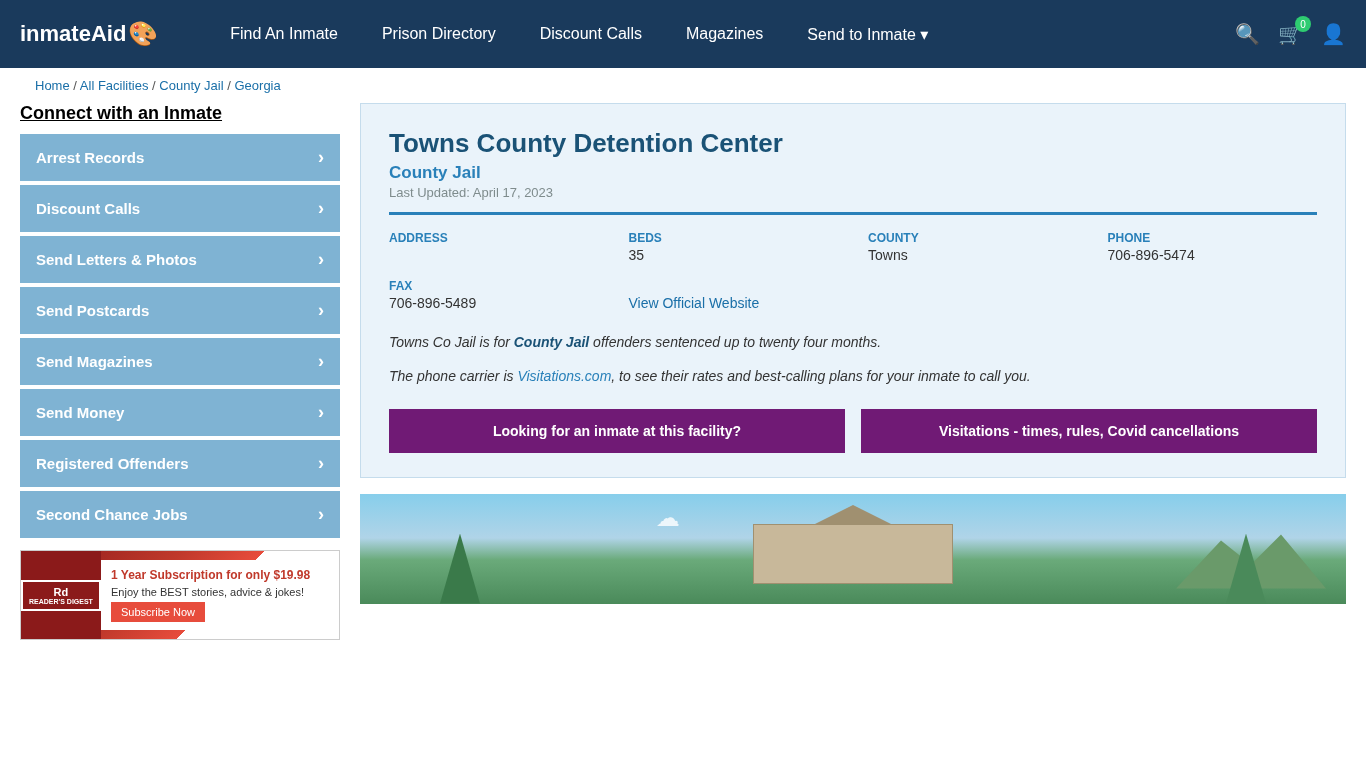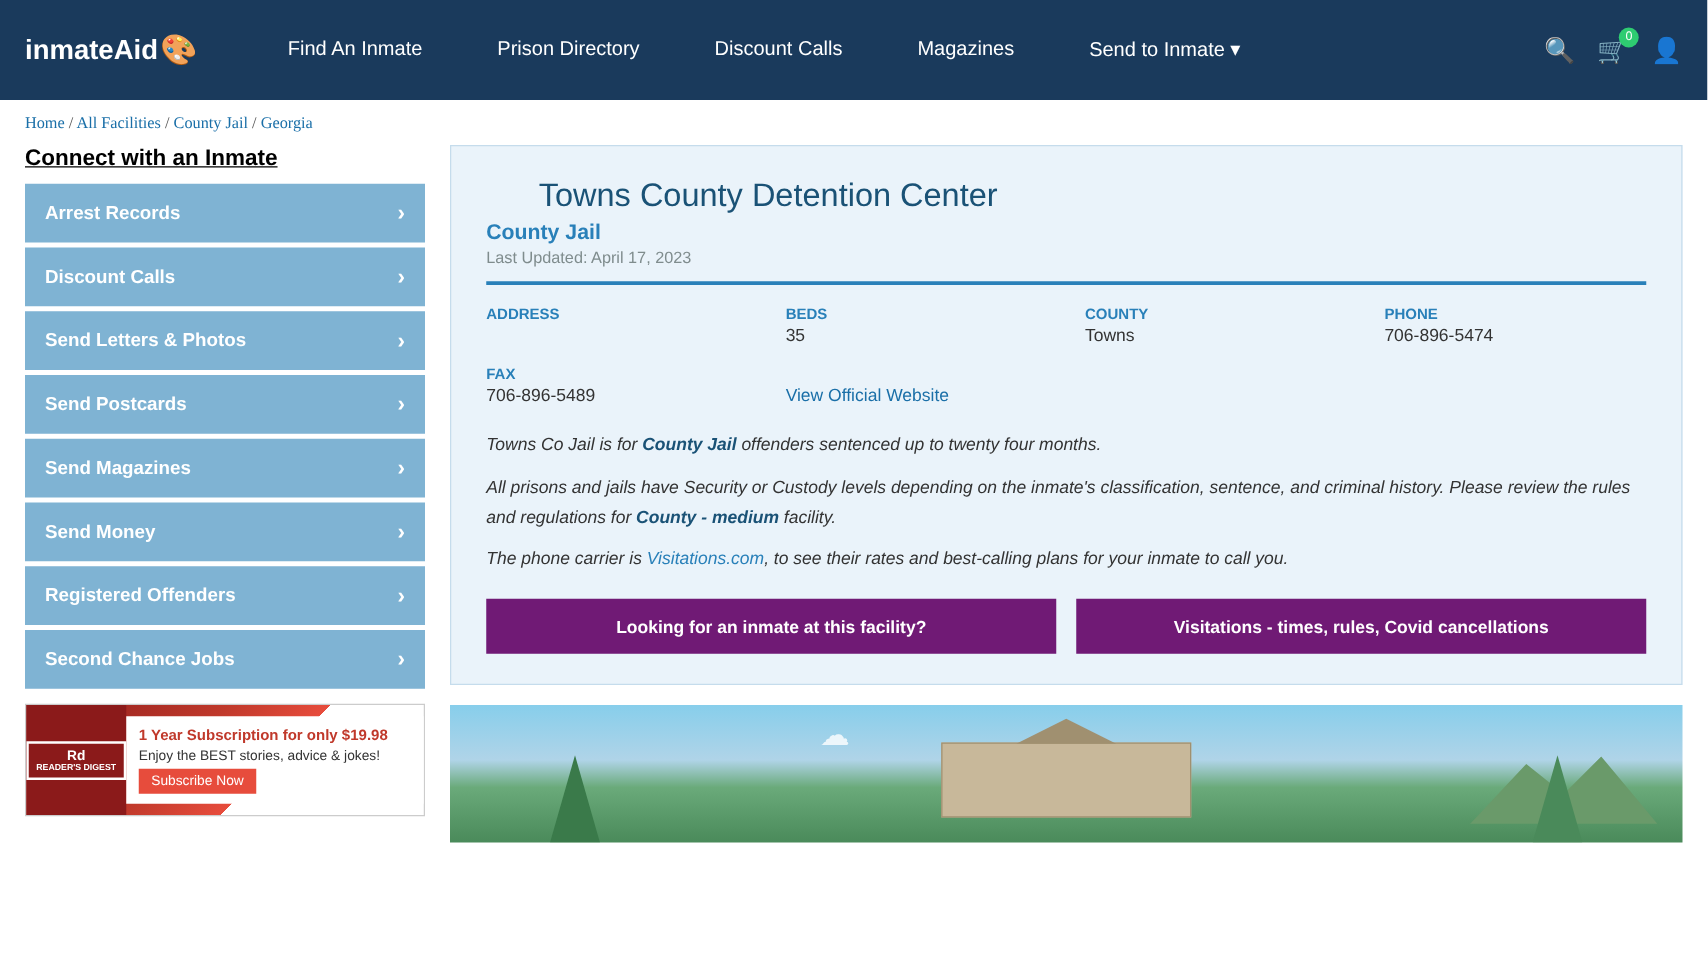--- a/index.html
+++ b/index.html
@@ -1,21 +1,21 @@
 <!DOCTYPE html>
 <html><head>
   <meta charset="utf-8">
   <style>
     * { margin: 0; padding: 0; box-sizing: border-box; }
     body { font-family: Arial, sans-serif; font-size: 14px; color: #333; background: #fff; }
 
     
     header {
       background: #1a3a5c;
-      height: 80px;
+      height: 68px;
       display: flex;
       align-items: center;
       padding: 0 20px;
       gap: 30px;
     }
     .logo {
       display: flex;
       align-items: center;
       margin-right: 20px;
     }
@@ -24,21 +24,21 @@
       font-size: 22px;
       font-weight: bold;
     }
     .logo-emoji {
       font-size: 24px;
       margin-left: 2px;
     }
     nav {
       display: flex;
       align-items: center;
-      gap: 16px;
+      gap: 0;
       flex: 1;
     }
     .nav-item {
       color: #fff;
       text-decoration: none;
       font-size: 16px;
       padding: 0 22px;
       height: 68px;
       display: flex;
       align-items: center;
@@ -67,24 +67,23 @@
       border-radius: 50%;
       width: 16px;
       height: 16px;
       display: flex;
       align-items: center;
       justify-content: center;
     }
 
     
     .breadcrumb {
-      padding: 10px 20px;
+      padding: 10px 35px;
       font-size: 13px;
       color: #555;
-      font-family: Liberation Serif, serif;
     }
     .breadcrumb a {
       color: #1a6fa8;
       text-decoration: none;
     }
     .breadcrumb span { color: #555; }
 
     
     .main-layout {
       display: flex;
@@ -181,24 +180,23 @@
       flex: 1;
     }
     .facility-card {
       background: #eaf3fa;
       border: 1px solid #c5dcec;
       padding: 24px 28px;
       margin-bottom: 16px;
     }
     .facility-name {
       font-size: 26px;
-      font-weight: normal;
+      font-weight: bold;
       color: #1a5276;
       margin-bottom: 4px;
-      margin-left: 42px;
     }
     .facility-type {
       font-size: 17px;
       color: #2980b9;
       font-weight: bold;
       margin-bottom: 2px;
     }
     .facility-updated {
       font-size: 13px;
       color: #7f8c8d;
@@ -441,23 +439,20 @@
         <div>
           <div class="detail-label">&nbsp;</div>
           <a href="#" class="detail-link">View Official Website</a>
         </div>
       </div>
 
       <p class="facility-description">
         Towns Co Jail is for <span class="highlight">County Jail</span> offenders sentenced up to twenty four months.
       </p>
       <p class="facility-description">
-        All prisons and jails have Security or Custody levels depending on the inmate's classification, sentence, and criminal history. Please review the rules and regulations for <span class="highlight">County - medium</span> facility.
-      </p>
-      <p class="facility-description">
         The phone carrier is <span class="link-text">Visitations.com</span>, to see their rates and best-calling plans for your inmate to call you.
       </p>
 
       <div class="facility-buttons">
         <button class="btn-green">Looking for an inmate at this facility?</button>
         <button class="btn-green">Visitations - times, rules, Covid cancellations</button>
       </div>
     </div>
 
     <div class="facility-image">

